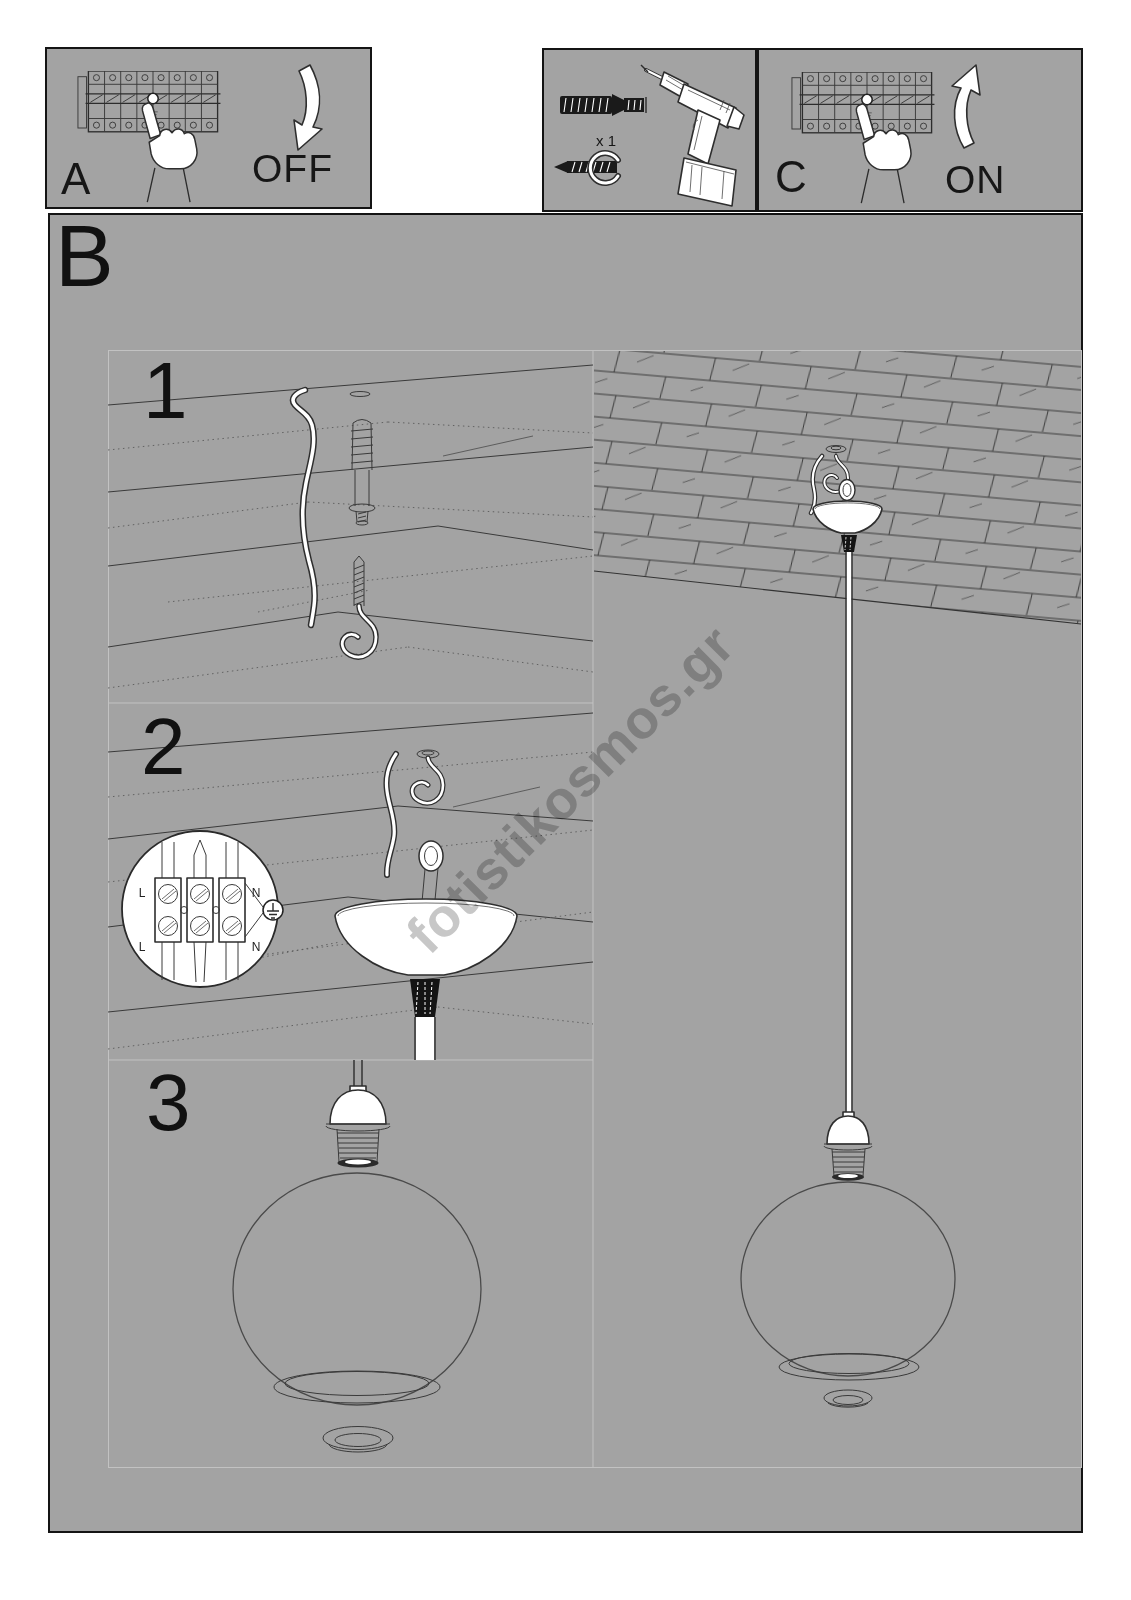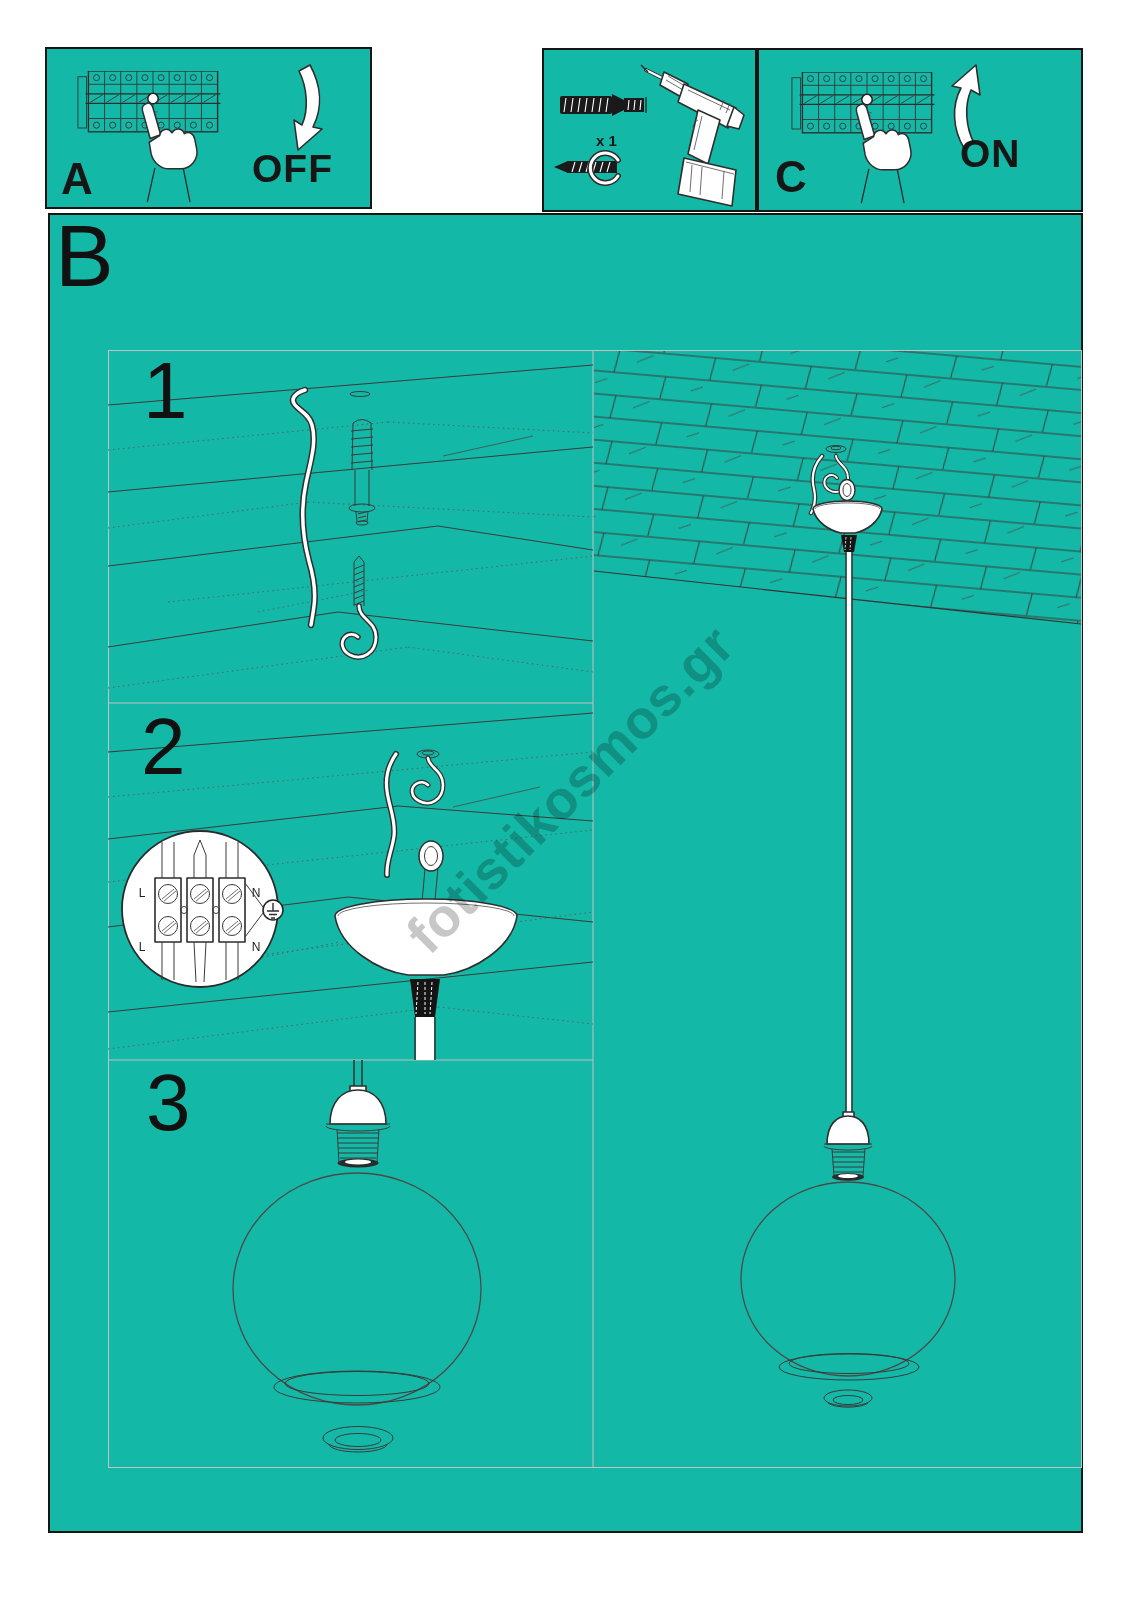--- a/index.html
+++ b/index.html
@@ -1,19 +1,19 @@
 <!DOCTYPE html>
 <html><head>
 <meta charset="utf-8">
 <style>
   html,body{margin:0;padding:0;background:#fff;}
   #page{position:relative;width:1131px;height:1600px;background:#ffffff;overflow:hidden;
         font-family:"Liberation Sans",sans-serif;color:#1f1f1f;}
   .abs{position:absolute;}
-  .frame-box{position:absolute;border:2px solid #141414;background:#14b8a6;box-sizing:border-box;font-weight:bold;}
+  .frame-box{position:absolute;border:2px solid #141414;background:#a3a3a3;box-sizing:border-box;}
   .biglabel{position:absolute;font-size:44px;line-height:1;color:#161616;}
   .statelabel{position:absolute;font-size:39px;line-height:1;color:#161616;letter-spacing:1px;}
   .step-num{position:absolute;font-size:80px;line-height:1;color:#111;}
   #section-b{position:absolute;left:55px;top:212px;font-size:88px;line-height:1;color:#111;}
   #header-text{position:absolute;left:537px;top:219px;font-size:17.5px;line-height:27px;color:#262626;}
   #tools-qty{position:absolute;left:52px;top:82px;font-size:15px;color:#161616;}
   #watermark{position:absolute;left:340px;top:758px;width:460px;text-align:center;
              font-size:54px;font-weight:bold;letter-spacing:1px;color:#c7c7c7;
              transform:rotate(-45deg);mix-blend-mode:multiply;}
   svg{display:block;}
@@ -115,21 +115,21 @@
     </svg>
     <span id="tools-qty">x 1</span>
   </div>
 
   <div class="frame-box" style="left:757px;top:48px;width:326px;height:164px;">
     <svg width="322" height="160" viewBox="0 0 322 160">
       <use href="#sym-breaker" x="32" y="22" width="152" height="133"></use>
       <path d="M205,98 C194,80 192,56 202,38 L193,36 L217,15 L221,45 L212,40 C205,56 207,78 215,93 Z" class="wh"></path>
     </svg>
     <span class="biglabel" style="left:16px;top:105px;">C</span>
-    <span class="statelabel" style="left:186px;top:84px;margin-left:15px;">ON</span>
+    <span class="statelabel" style="left:186px;top:110px;">ON</span>
   </div>
 
   <div id="header-text">
     <div>Instrukcja montażu / instalation instructions / Montageanleitung</div>
     <div>Lampa wisząca / Pendant lamp / Hängelampe</div>
   </div>
 
   <div class="frame-box" style="left:48px;top:213px;width:1035px;height:1320px;"></div>
   <span id="section-b">B</span>
 

